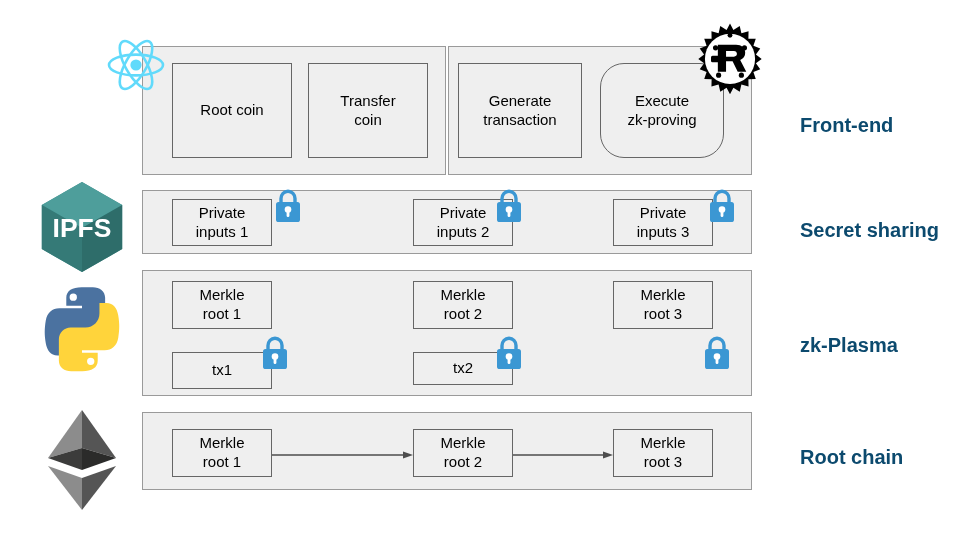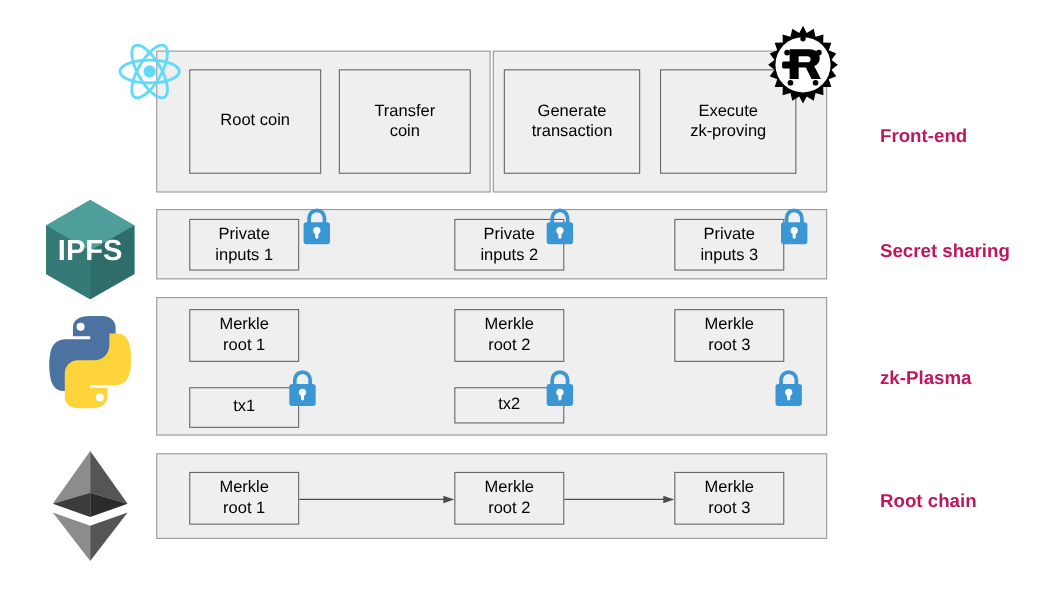--- a/index.html
+++ b/index.html
@@ -40,23 +40,23 @@
     text-align: center;
     font-size: 15px;
     line-height: 1.25;
     color: #000000;
     white-space: pre-line;
   }
 
   
   .layer-label {
     position: absolute;
-    font-size: 17px;
+    font-size: 20px;
     font-weight: bold;
-    color: #be185d;
+    color: #0c4a6e;
     white-space: nowrap;
   }
 
   
   .lock {
     position: absolute;
     width: 34px;
     height: 40px;
     pointer-events: none;
   }
@@ -79,21 +79,21 @@
 <div id="diagram">
 
   <div class="panel" style="left:142px; top:46px; width:304px; height:129px;"></div>
   <div class="panel" style="left:448px; top:46px; width:304px; height:129px;"></div>
 
   <div class="node" style="left:172px; top:63px; width:120px; height:95px;">Root coin</div>
   <div class="node" style="left:308px; top:63px; width:120px; height:95px;">Transfer
 coin</div>
   <div class="node" style="left:458px; top:63px; width:124px; height:95px;">Generate
 transaction</div>
-  <div class="node" style="left:600px; top:63px; width:124px; height:95px;">Execute
+  <div class="node" style="left:600px; top:63px; width:124px; height:95px;border-radius:24px;">Execute
 zk-proving</div>
 
   <div class="layer-label" style="left:800px; top:114px;">Front-end</div>
 
   <div class="logo" style="left:104px; top:33px; width:64px; height:64px;">
     <svg width="64" height="64" viewBox="0 0 64 64">
       <circle cx="32" cy="32" r="5.6" fill="#61DAFB"></circle>
       <g fill="none" stroke="#61DAFB" stroke-width="2.6">
         <ellipse cx="32" cy="32" rx="27" ry="10.4"></ellipse>
         <ellipse cx="32" cy="32" rx="27" ry="10.4" transform="rotate(60 32 32)"></ellipse>

